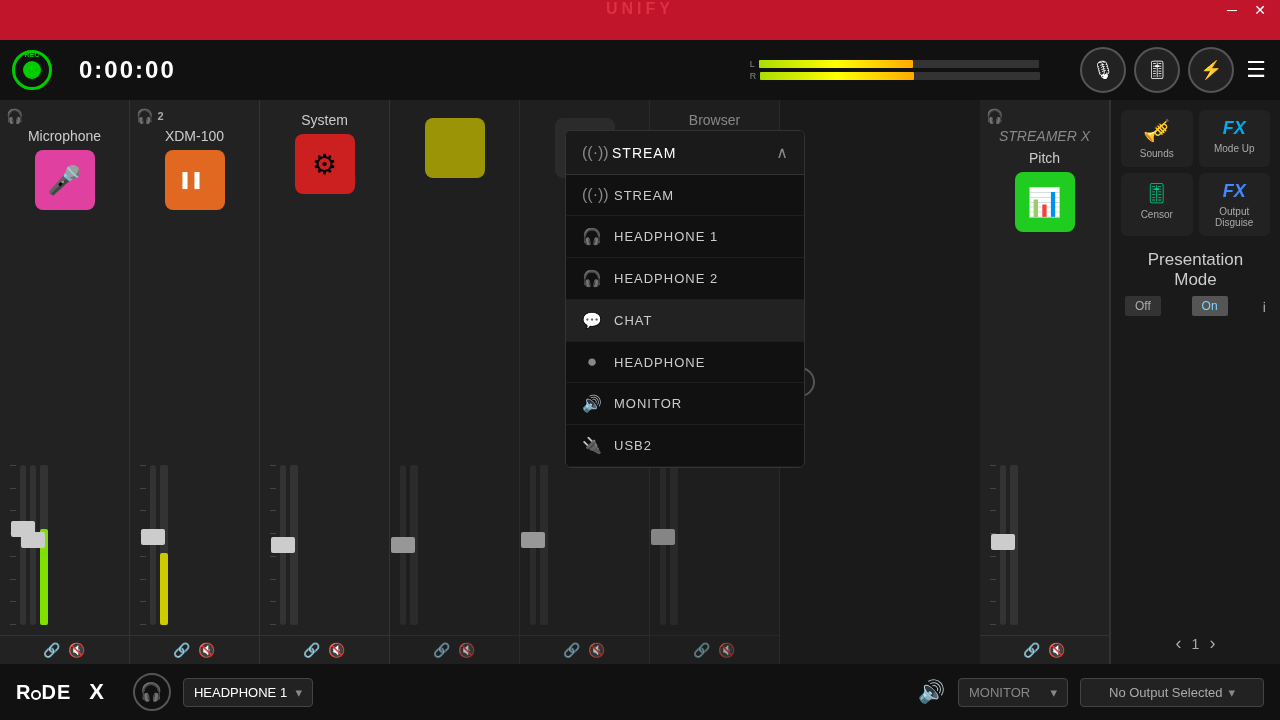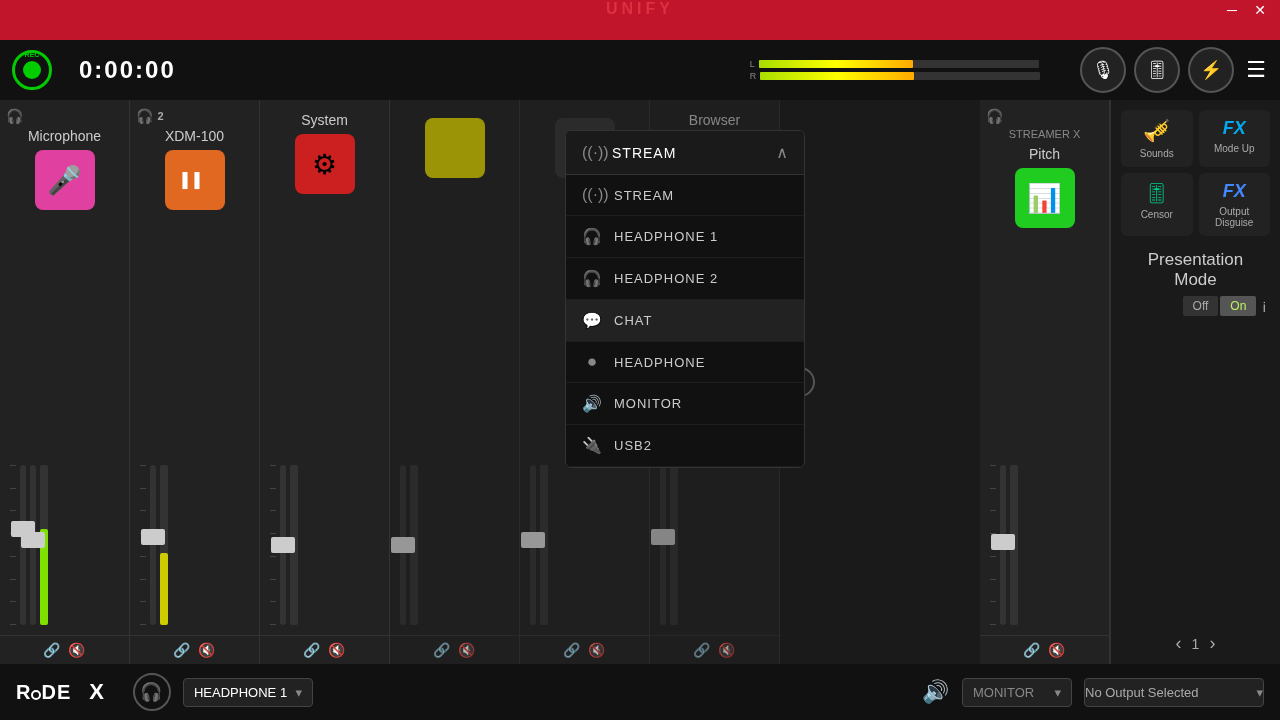--- a/index.html
+++ b/index.html
@@ -338,35 +338,35 @@
     }
     .pm-label {
       color: #ccc;
       font-size: 17px;
       text-align: center;
       margin-bottom: 6px;
     }
     .pm-toggle {
       display: flex;
       align-items: center;
-      justify-content: flex-end;
+      justify-content: space-between;
       gap: 2px;
     }
     .pm-btn {
       background: #333;
       border: none;
       color: #aaa;
       padding: 3px 10px;
       font-size: 12px;
       cursor: pointer;
       border-radius: 2px;
     }
     .pm-btn.active {
       background: #555;
-      color: #bef264;
+      color: #7dd3fc;
     }
     .pm-info {
       color: #aaa;
       font-size: 14px;
       cursor: pointer;
       margin-left: 4px;
     }
     .page-nav {
       display: flex;
       align-items: center;
@@ -450,21 +450,21 @@
       border-radius: 4px;
       cursor: pointer;
       display: flex;
       align-items: center;
       min-width: 110px;
     }
     .output-select {
       background: #222;
       border: 1px solid #444;
       color: #aaa;
-      padding: 6px 0;
+      padding: 6px 28px;
       font-size: 13px;
       border-radius: 4px;
       cursor: pointer;
       display: flex;
       align-items: center;
       min-width: 180px;
       gap: 6px;
     }
 
     
@@ -786,21 +786,21 @@
           <span class="dropdown-item-label">USB2</span>
         </div>
       </div>
     </div>
   </div>
 
   <div class="channel-strip">
     <div class="channel-header">
       <span class="headphone-icon">🎧</span>
     </div>
-    <div class="channel-name" style="font-size:11px; color:#888;">STREAMER X</div>
+    <div class="channel-name" style="font-size:14px; color:#888;font-style:italic;">STREAMER X</div>
     <div class="channel-name">Pitch</div>
     <button class="channel-btn" style="background:#20cc20;">📊</button>
     <div class="fader-area">
       <div class="fader-ticks">
         <div class="fader-tick"></div>
           <div class="fader-tick"></div>
         <div class="fader-tick"></div>
           <div class="fader-tick"></div>
         <div class="fader-tick"></div>
           <div class="fader-tick"></div>

